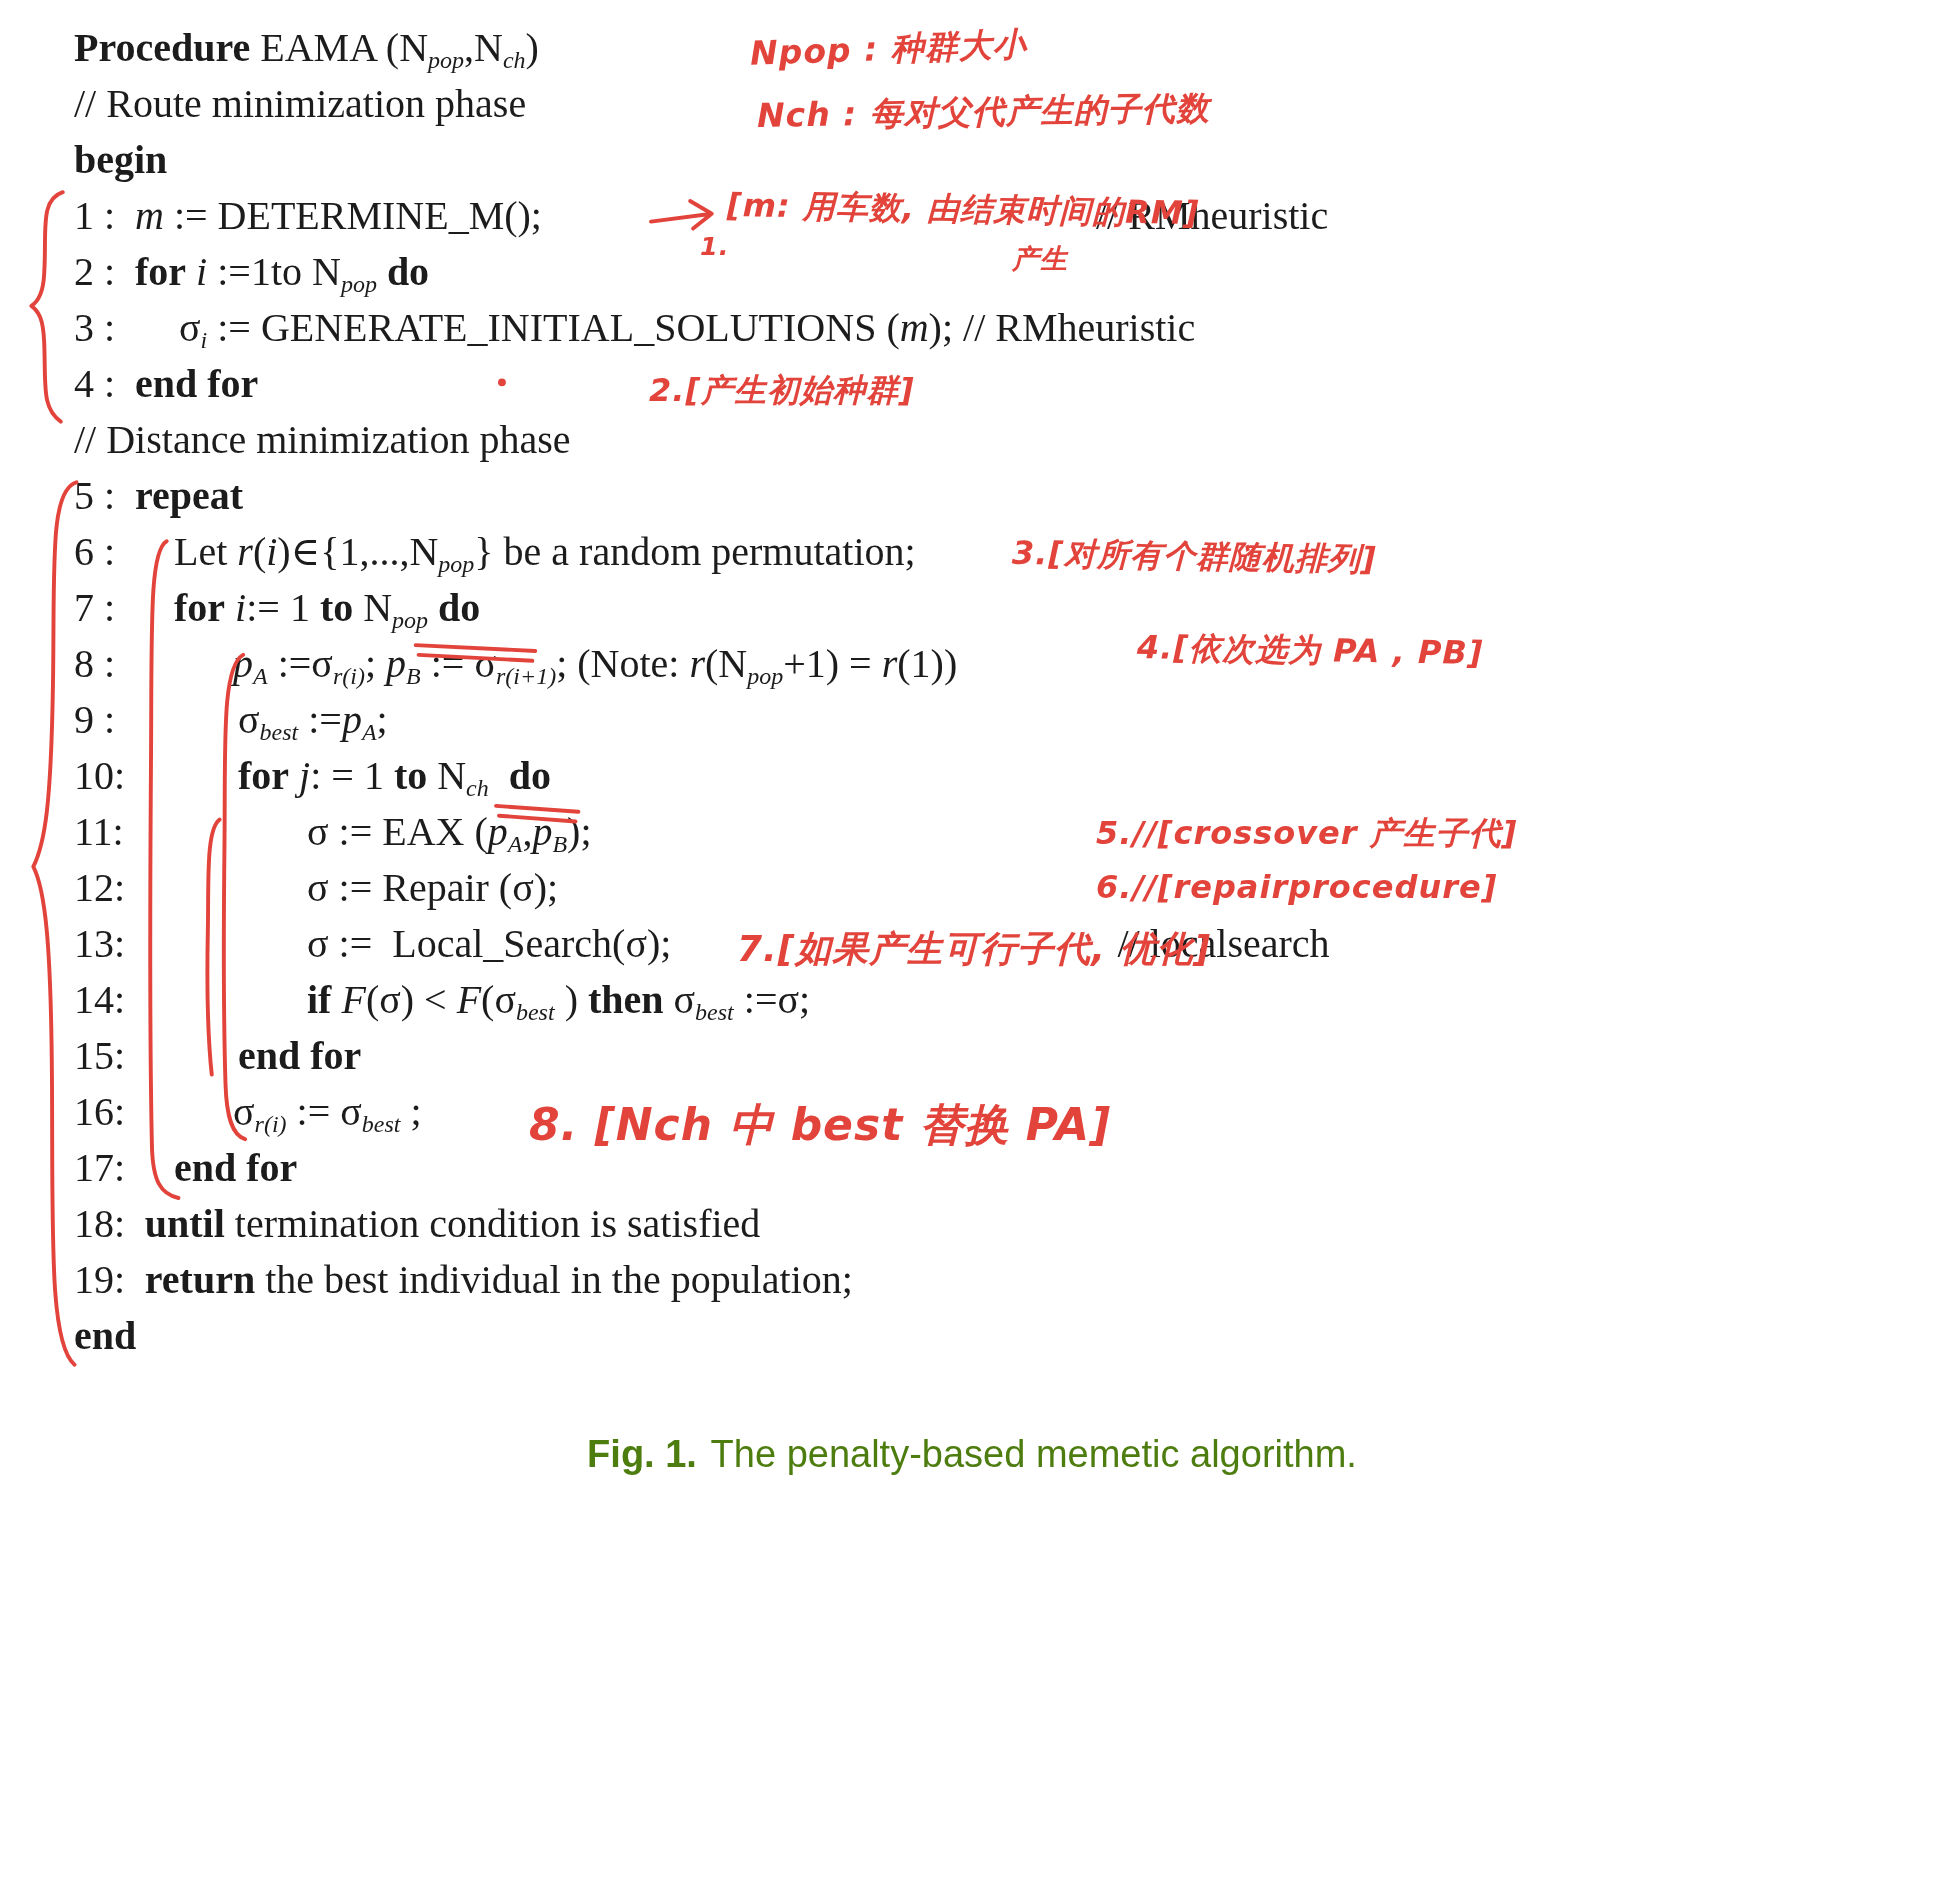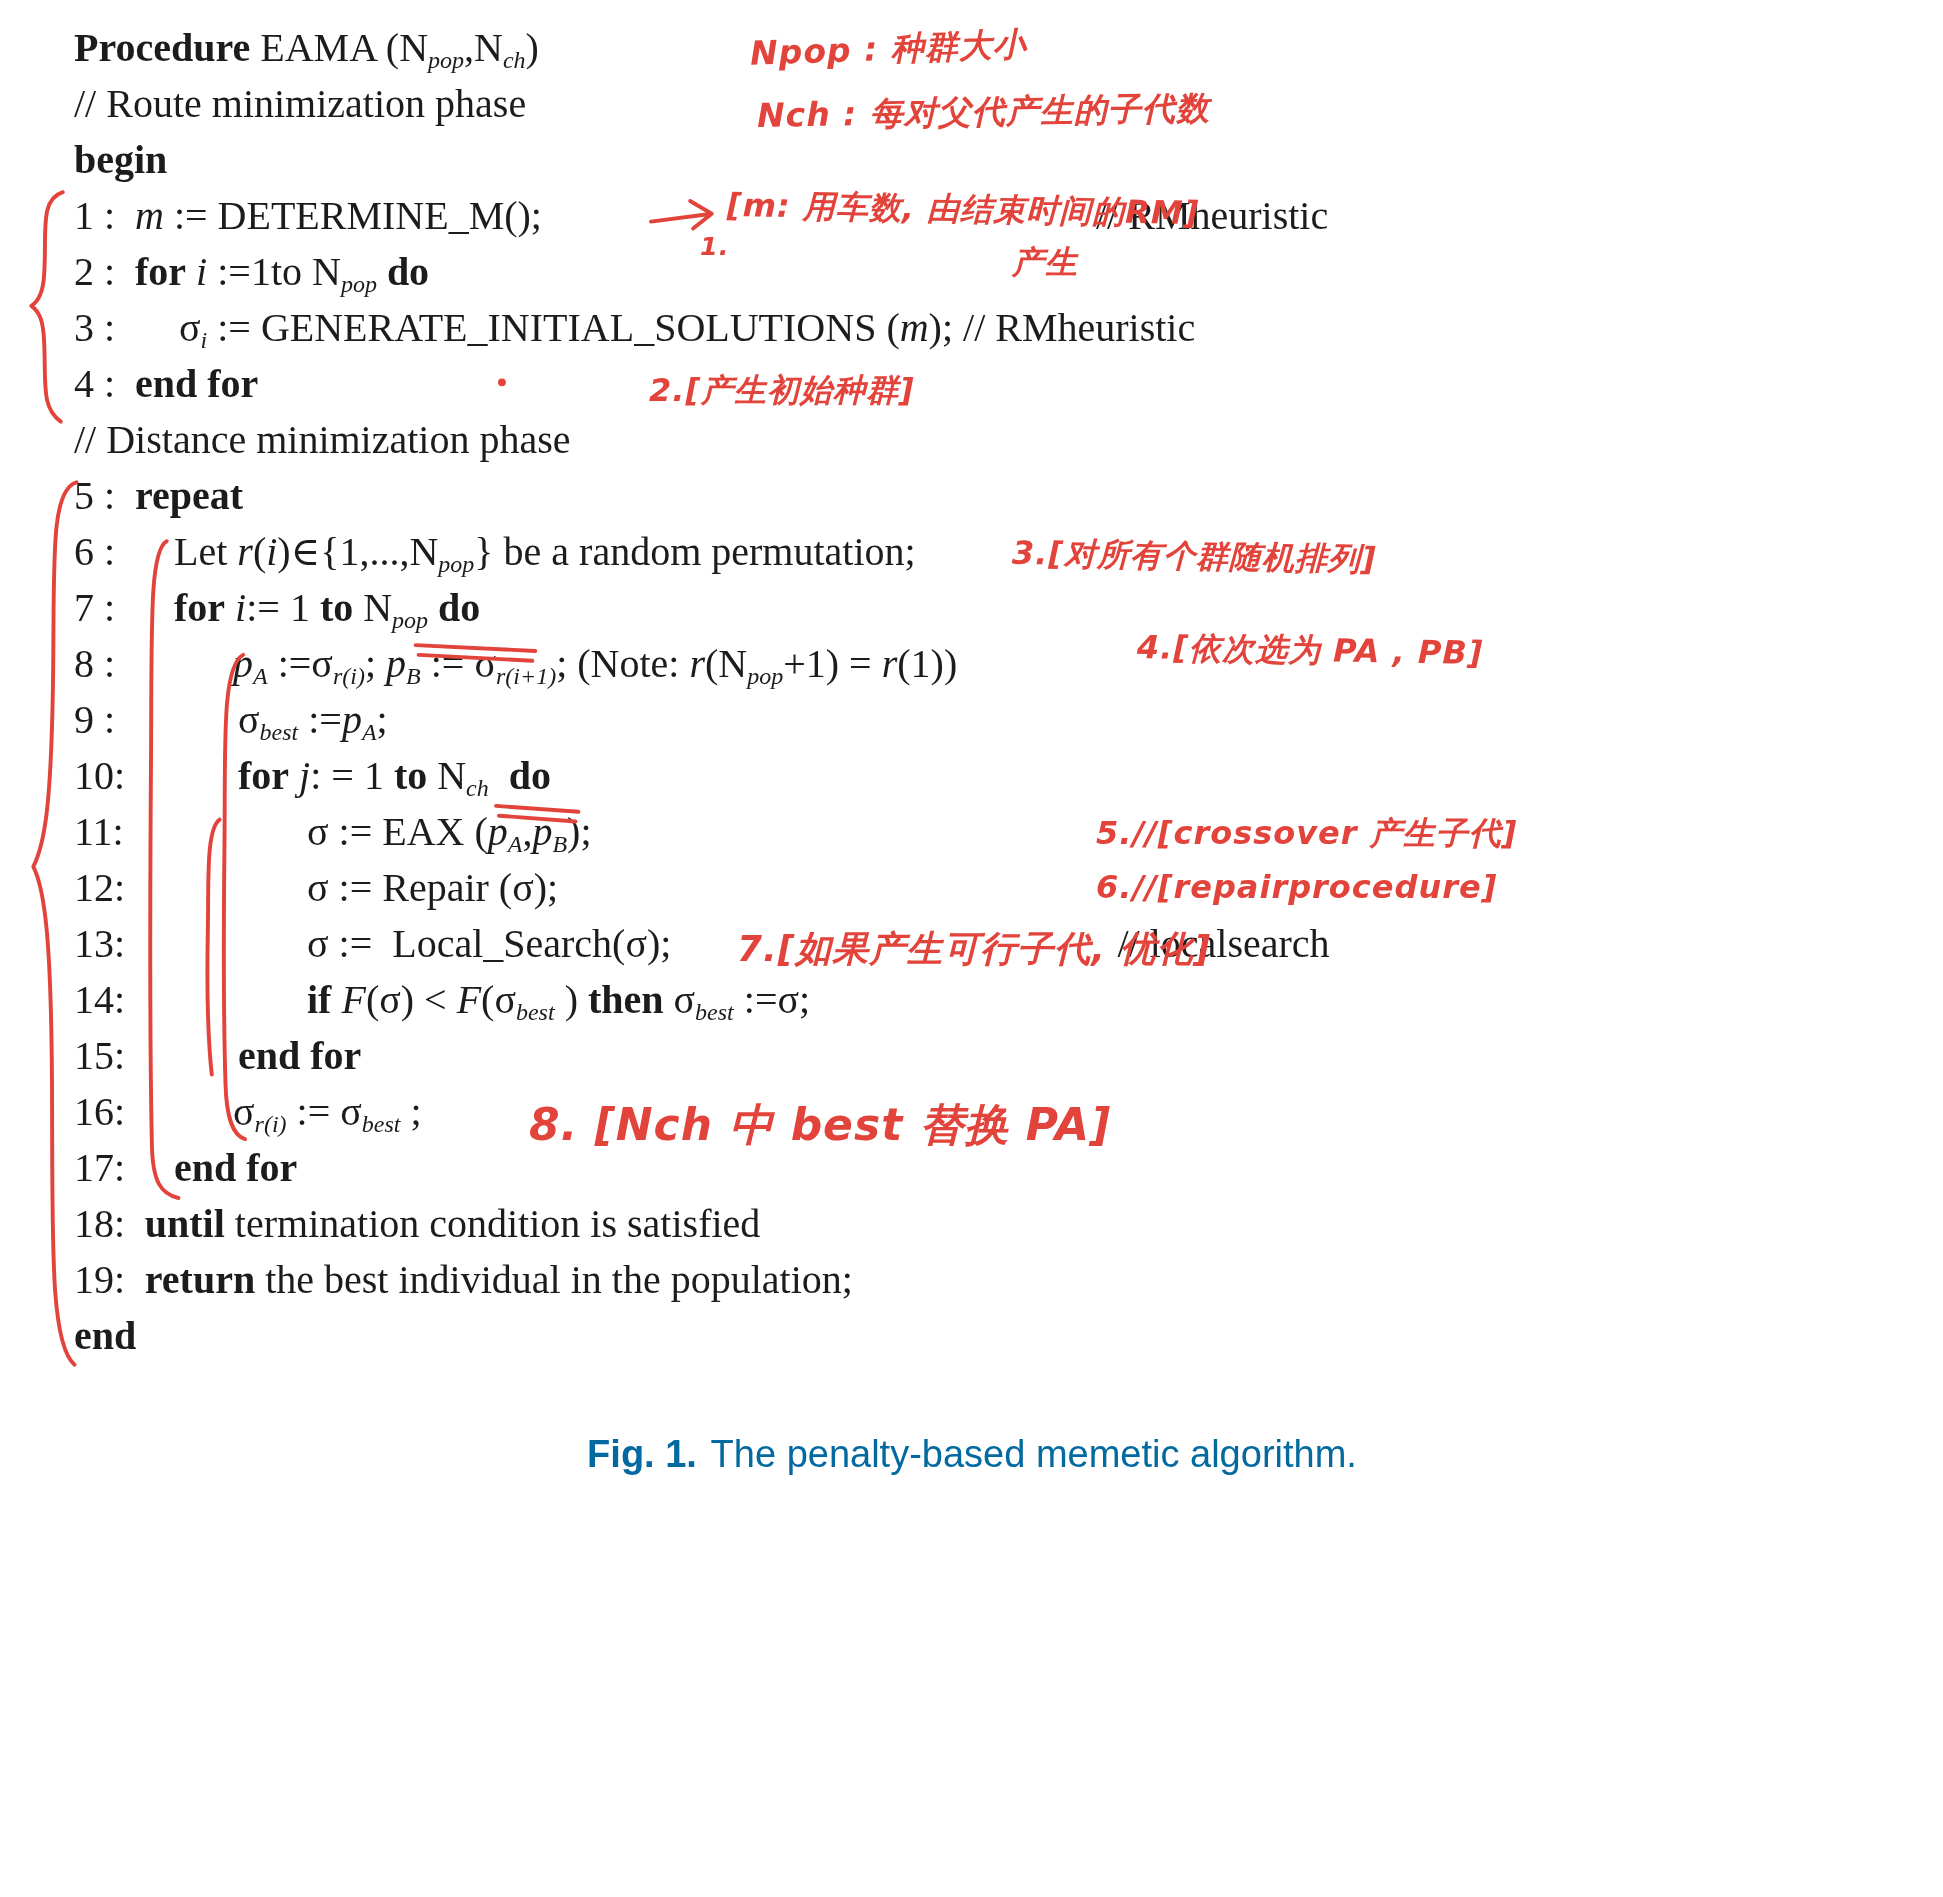--- a/index.html
+++ b/index.html
@@ -32,21 +32,21 @@
     letter-spacing:1px;
   }
   
   #strokes{position:absolute;left:0;top:0;pointer-events:none;}
   #strokes path, #strokes line{stroke:#e2443c;fill:none;stroke-linecap:round;stroke-linejoin:round;}
   
   #caption{
     position:absolute;left:0;top:1433px;width:100%;
     text-align:center;
     font-family:"Liberation Sans","DejaVu Sans",sans-serif;
-    font-size:38px;color:#0369a1;
+    font-size:38px;color:#4d7c0f;
   }
   #caption .cap-label{font-weight:bold;margin-right:13.7px;}
 </style>
 </head>
 <body>
 
 <div id="page">
 
   <div id="code">
       <div class="code-line"><span style="margin-left: 0px; padding-left: 0px;"><span class="b">Procedure</span><span> EAMA (N</span><span class="sub">pop</span><span>,N</span><span class="sub">ch</span><span>)</span></span></div>
@@ -94,21 +94,21 @@
     <path stroke-width="4" d="M 506 822 L 590 828 M 509 832 L 587 838"></path>
 
     <circle cx="512" cy="390" r="4" fill="#e2443c" stroke="none"></circle>
   </svg>
 
   <div id="annotations">
       <div class="hw" style="left: 750px; top: 27.4px; font-size: 33px; transform: rotate(-2deg);">Npop : 种群大小</div>
       <div class="hw" style="left: 757px; top: 90px; font-size: 33px; transform: rotate(-1deg);">Nch : 每对父代产生的子代数</div>
       <div class="hw" style="left: 700px; top: 231px; font-size: 25.5px;">1.</div>
       <div class="hw" style="left: 727px; top: 188px; font-size: 32px; transform: rotate(1deg);">[m: 用车数, 由结束时间的RM]</div>
-      <div class="hw" style="left: 1012px; top: 241px; font-size: 32px;">产生</div>
+      <div class="hw" style="left: 1012px; top: 241px; font-size: 27px;">产生</div>
       <div class="hw" style="left: 649px; top: 369px; font-size: 32px;">2.[产生初始种群]</div>
       <div class="hw" style="left: 1012px; top: 535px; font-size: 32px; transform: rotate(1deg);">3.[对所有个群随机排列]</div>
       <div class="hw" style="left: 1137px; top: 629px; font-size: 32px; transform: rotate(1deg);">4.[依次选为 PA , PB]</div>
       <div class="hw" style="left: 1096px; top: 812px; font-size: 32px;">5.//[crossover 产生子代]</div>
       <div class="hw" style="left: 1096px; top: 868px; font-size: 32px;">6.//[repairprocedure]</div>
       <div class="hw" style="left: 737px; top: 925px; font-size: 36px;">7.[如果产生可行子代, 优化]</div>
       <div class="hw" style="left: 529px; top: 1096px; font-size: 44px;">8. [Nch 中 best 替换 PA]</div>
     </div>
 
   <div id="caption">

